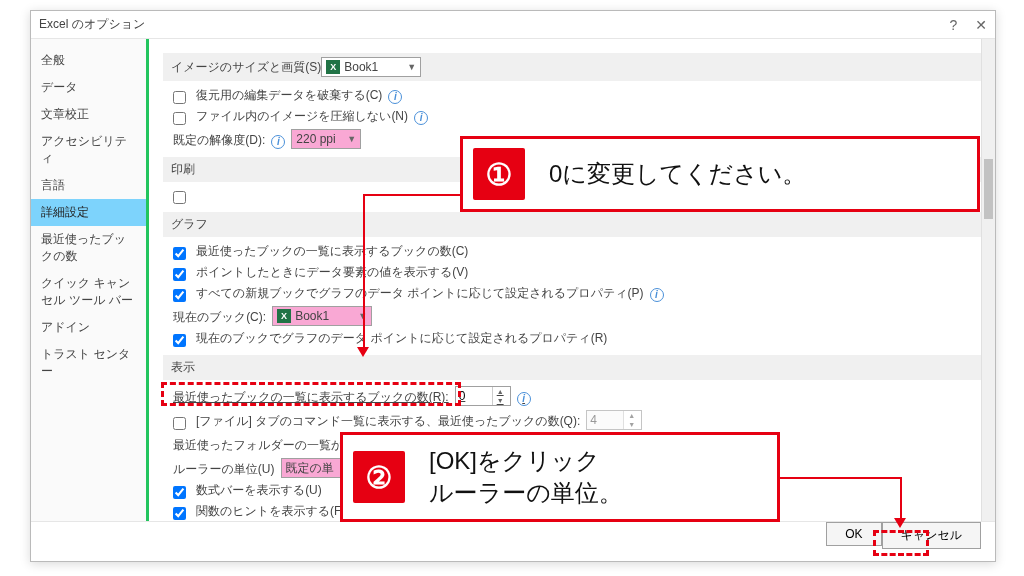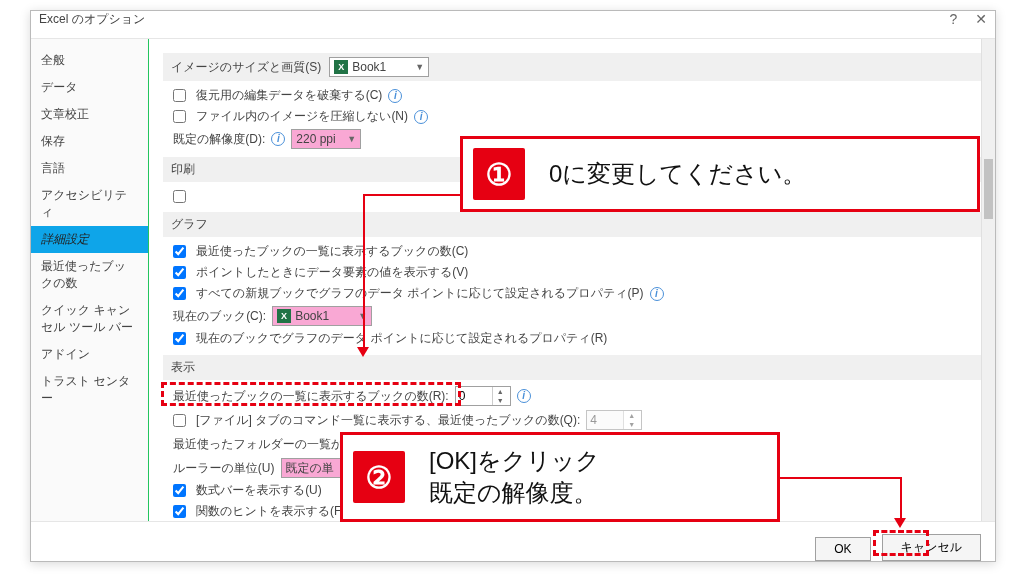--- a/index.html
+++ b/index.html
@@ -19,61 +19,61 @@
     width: 966px; height: 552px;
     border: 1px solid #bababa;
     background: #fff;
     box-shadow: 0 2px 10px rgba(0,0,0,0.15);
     display: flex;
     flex-direction: column;
   }
   .titlebar {
     height: 28px;
     display: flex;
+    align-items: center;
     padding: 0 8px;
     border-bottom: 1px solid #e6e6e6;
     font-size: 12px;
     color: #444;
   }
   .titlebar .right { margin-left: auto; display: flex; gap: 18px; }
   .titlebar .right span { cursor: pointer; color:#666; font-size:14px;}
   .body { flex: 1; display: flex; overflow: hidden; }
   .sidebar {
     width: 118px;
     background: #fafafa;
-    border-right: 1px solid #22c55e;
+    border-right: 3px solid #22c55e;
     padding-top: 8px;
   }
   .sidebar-item {
     padding: 5px 10px;
     font-size: 12px;
     color: #444;
     cursor: pointer;
   }
   .sidebar-item.selected {
-    background: #0ea5e9;
+    background: #7dd3fc;
     color: #222;
-    font-style: italic;
   }
   .content {
     flex: 1;
     background: #fff;
     overflow-y: auto;
     padding: 8px 14px 8px 14px;
   }
   .section-head {
     background: #f0f0f0;
     padding: 4px 8px;
     font-size: 12px;
     color: #444;
     margin: 6px 0 4px 0;
   }
   .row {
     display: flex;
-    align-items: center;
+    align-items: flex-end;
     gap: 6px;
     padding: 2px 6px 2px 10px;
     font-size: 12px;
     color: #444;
     min-height: 20px;
   }
   .row input[type=checkbox], .row input[type=radio] { margin-right: 4px; }
   .info-icon {
     display:inline-flex; align-items:center; justify-content:center;
     width:14px; height:14px;
@@ -113,22 +113,22 @@
   .spinner .spin-btns {
     width:16px; height:18px; border-left:1px solid #ccc;
     display:flex; flex-direction:column;
   }
   .spinner .spin-btns span {
     flex:1; font-size:7px; line-height:1; display:flex; align-items:center; justify-content:center; color:#666;
   }
   .footer {
     height: 40px;
     border-top: 1px solid #e6e6e6;
-    display:flex; align-items:flex-end; justify-content:flex-end;
-    gap: 11px; padding: 0 14px;
+    display:flex; align-items:flex-start; justify-content:flex-end;
+    gap: 0; padding: 0 14px;
   }
   .btn {
     border: 1px solid #a0a0a0;
     background: #f5f5f5;
     padding: 4px 18px;
     font-size: 12px;
     cursor: pointer;
   }
   
   .annot-badge {
@@ -179,33 +179,32 @@
       <span>?</span>
       <span>✕</span>
     </div>
   </div>
 
   <div class="body">
     <div class="sidebar">
       <div class="sidebar-item">全般</div>
       <div class="sidebar-item">データ</div>
       <div class="sidebar-item">文章校正</div>
-      <div class="sidebar-item">保存</div>
+      <div class="sidebar-item">アクセシビリティ</div>
       <div class="sidebar-item">言語</div>
-      <div class="sidebar-item">アクセシビリティ</div>
       <div class="sidebar-item selected">詳細設定</div>
       <div class="sidebar-item">最近使ったブックの数</div>
       <div class="sidebar-item">クイック キャンセル ツール バー</div>
       <div class="sidebar-item">アドイン</div>
       <div class="sidebar-item">トラスト センター</div>
     </div>
 
     <div class="content">
 
-      <div class="section-head" style="display:flex;align-items:center;gap:8px;">
+      <div class="section-head" style="display:flex;align-items:center;">
         <span>イメージのサイズと画質(S)</span>
         <span class="dropdown" style="min-width:100px;background:#fff;">
           <span class="excel-icon">X</span>
           <span>Book1</span>
           <span class="caret">▼</span>
         </span>
       </div>
       <div class="row">
           <input type="checkbox" style="">
           <span>復元用の編集データを破棄する(C)</span>
@@ -252,21 +251,21 @@
           <span class="caret">▼</span>
         </span>
       </div>
       <div class="row">
           <input type="checkbox" checked="" style="">
           <span>現在のブックでグラフのデータ ポイントに応じて設定されるプロパティ(R)</span>
         </div>
 
       <div class="section-head">表示</div>
 
-      <div class="row" style="position:relative;">
+      <div class="row" style="position:relative;text-decoration:underline;">
         <div class="dashed-highlight" style="position:absolute;left:-2px;top:-2px;width:300px;height:24px;"></div>
         <span>最近使ったブックの一覧に表示するブックの数(R):</span>
         <span class="spinner">
           <input value="0" style="">
           <span class="spin-btns">
               <span>▲</span>
               <span>▼</span>
             </span>
         </span>
         <span class="info-icon">i</span>
@@ -327,21 +326,21 @@
 </div>
 
 <div class="arrow-line-v" style="left:363px; top:194px; height:154px;"></div>
 <div class="arrowhead-down" style="left:357px; top:347px;"></div>
 <div class="arrow-line-h" style="left:363px; top:194px; width:97px;"></div>
 
 <div class="annot-box" style="left:340px; top:432px; width:440px; height:90px;">
   <div class="annot-badge" style="margin:10px;">②</div>
   <div class="annot-text">
     <div>[OK]をクリック</div>
-    <div>既定の解像度。</div>
+    <div>ルーラーの単位。</div>
   </div>
 </div>
 
 <div class="arrow-line-h" style="left:780px; top:477px; width:120px;"></div>
 <div class="arrow-line-v" style="left:900px; top:477px; height:42px;"></div>
 <div class="arrowhead-down" style="left:894px; top:518px;"></div>
 
 <div class="dashed-highlight" style="position:absolute; left:873px; top:530px; width:56px; height:26px;"></div>
 
 </body></html>

